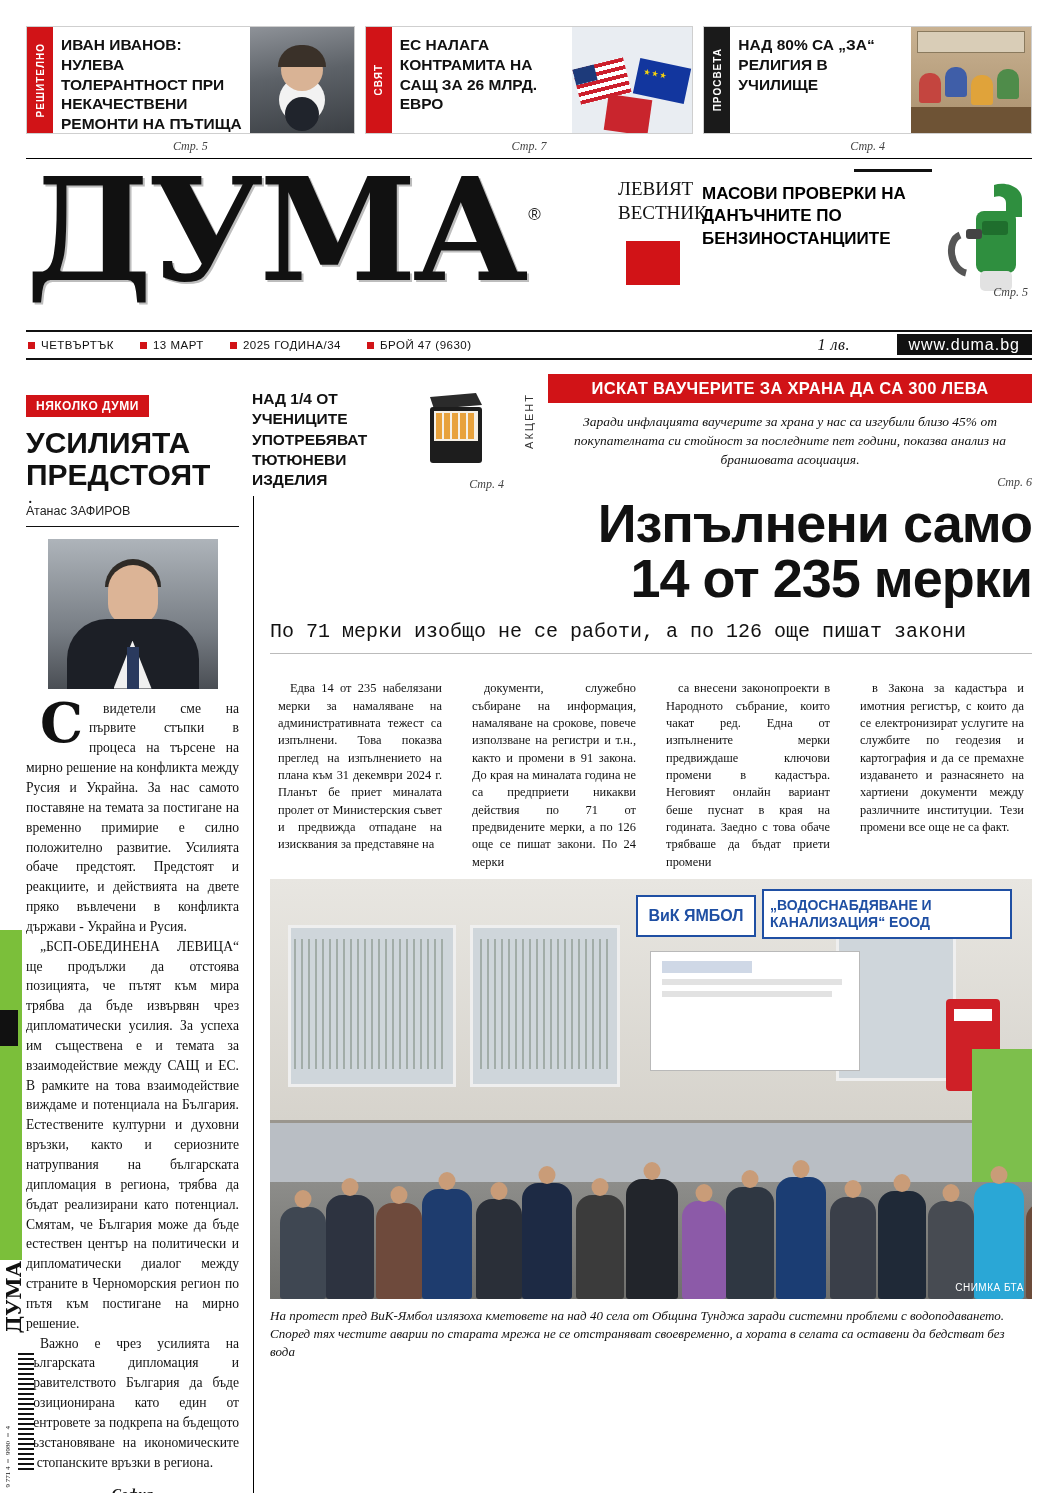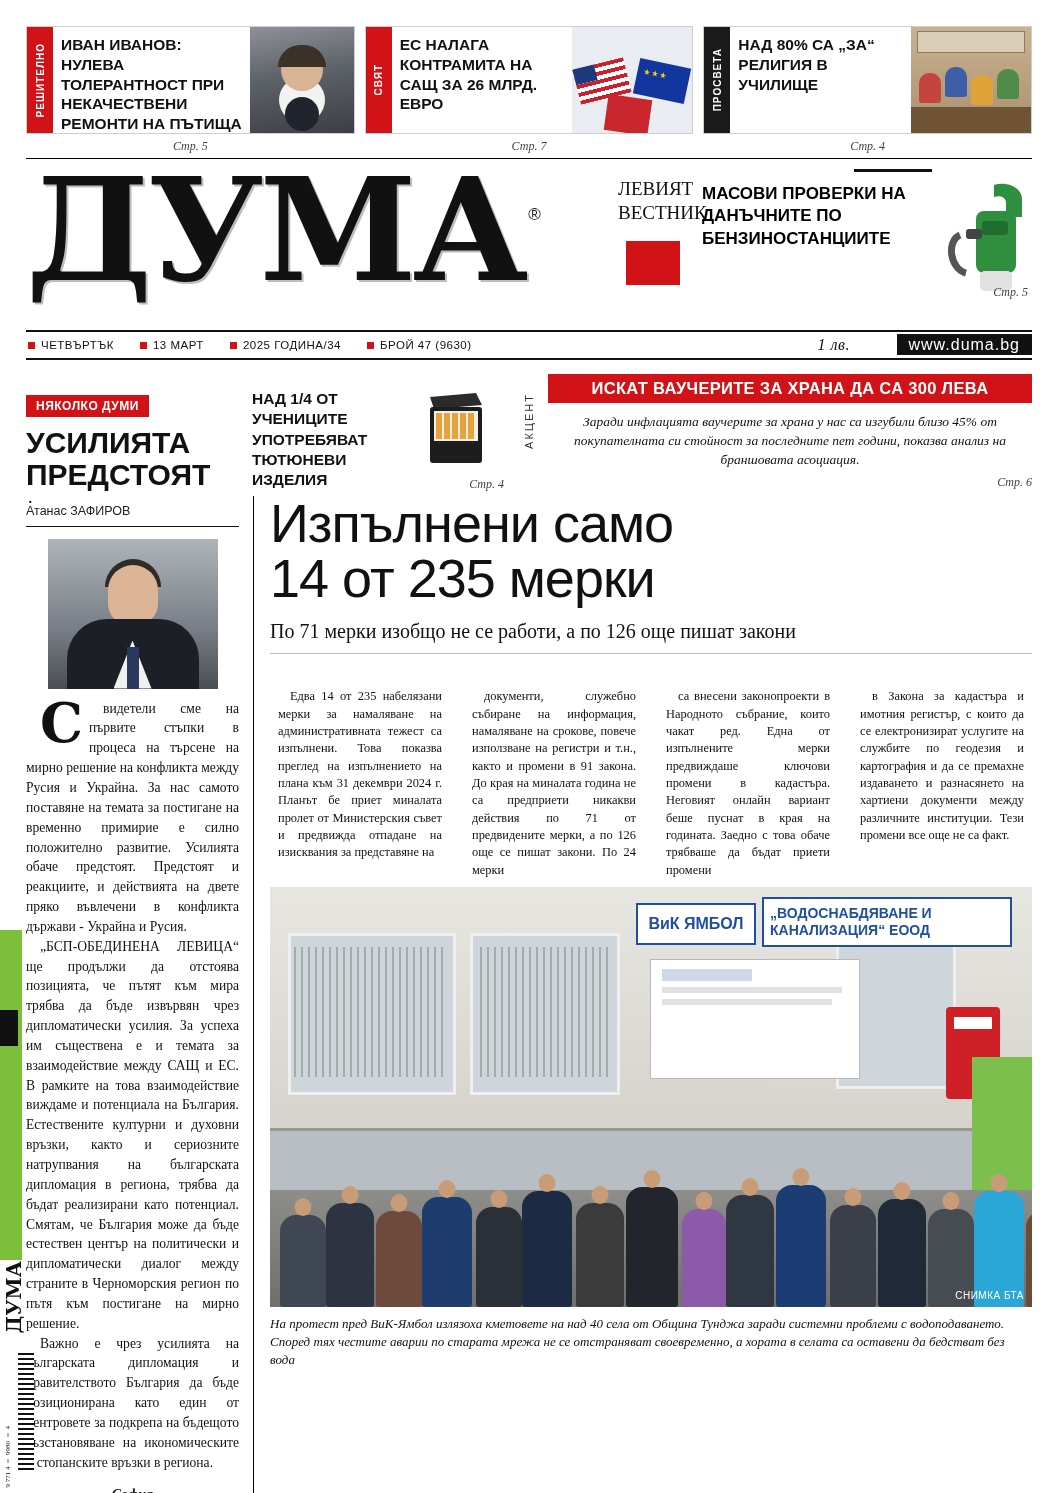--- a/index.html
+++ b/index.html
@@ -163,26 +163,26 @@
     padding:2px 6px 0 0; font-weight:bold;
   }
 
   
   .weather { margin-top:14px; }
   .w-city { text-align:center; font-weight:bold; font-style:italic; font-size:14px; }
 
   
   .col-main { flex:1; }
   .main-head {
-    font-family:"Liberation Sans", sans-serif; font-weight:normal;
-    font-size:54px; line-height:1.02; color:#111; letter-spacing:-1px;
+    font-family:"Liberation Sans", sans-serif; font-weight:bold;
+    font-size:54px; line-height:1.02; text-align:right; color:#111; letter-spacing:-1px;
   }
   .sub-head {
-    font-family:Liberation Serif, serif; font-size:20px; color:#111;
-    border-bottom:1px solid #bbb; padding:14px 0 10px; margin-bottom:26px;
+    font-family:Liberation Mono, monospace; font-size:20px; color:#111;
+    border-bottom:1px solid #bbb; padding:14px 0 10px; margin-bottom:18px;
   }
   .cols4 { display:flex; gap:14px; font-size:12.4px; line-height:1.4; text-align:justify; hyphens:auto; }
   .cols4 > div { flex:1; }
   .cols4 p { margin:8px; text-indent:12px; }
 
   .vkadar { background:#d11317; color:#fff; text-align:center;
             font-family:"Liberation Sans", sans-serif; font-weight:bold; font-size:13px;
             letter-spacing:1px; padding:4px 0; margin-top:12px; }
   
   .photo { position:relative; height:420px; background:#b9bec4; overflow:hidden; }

